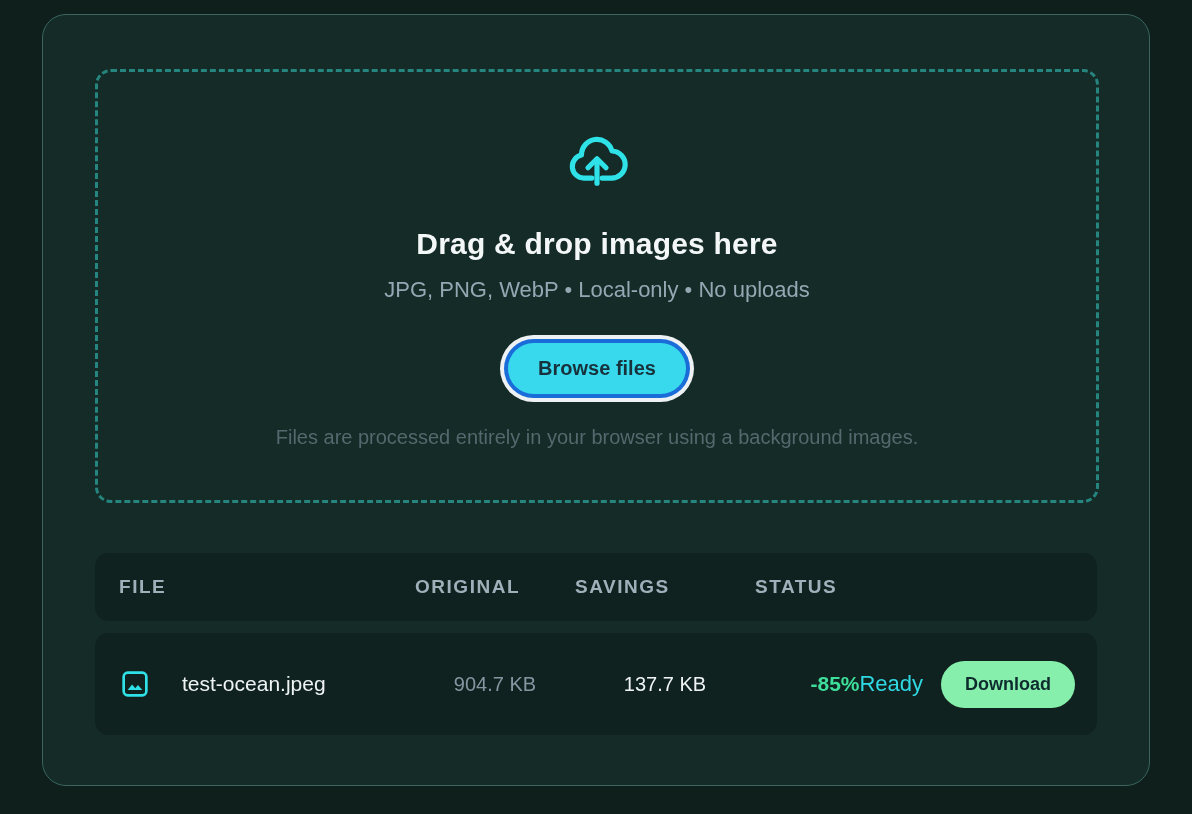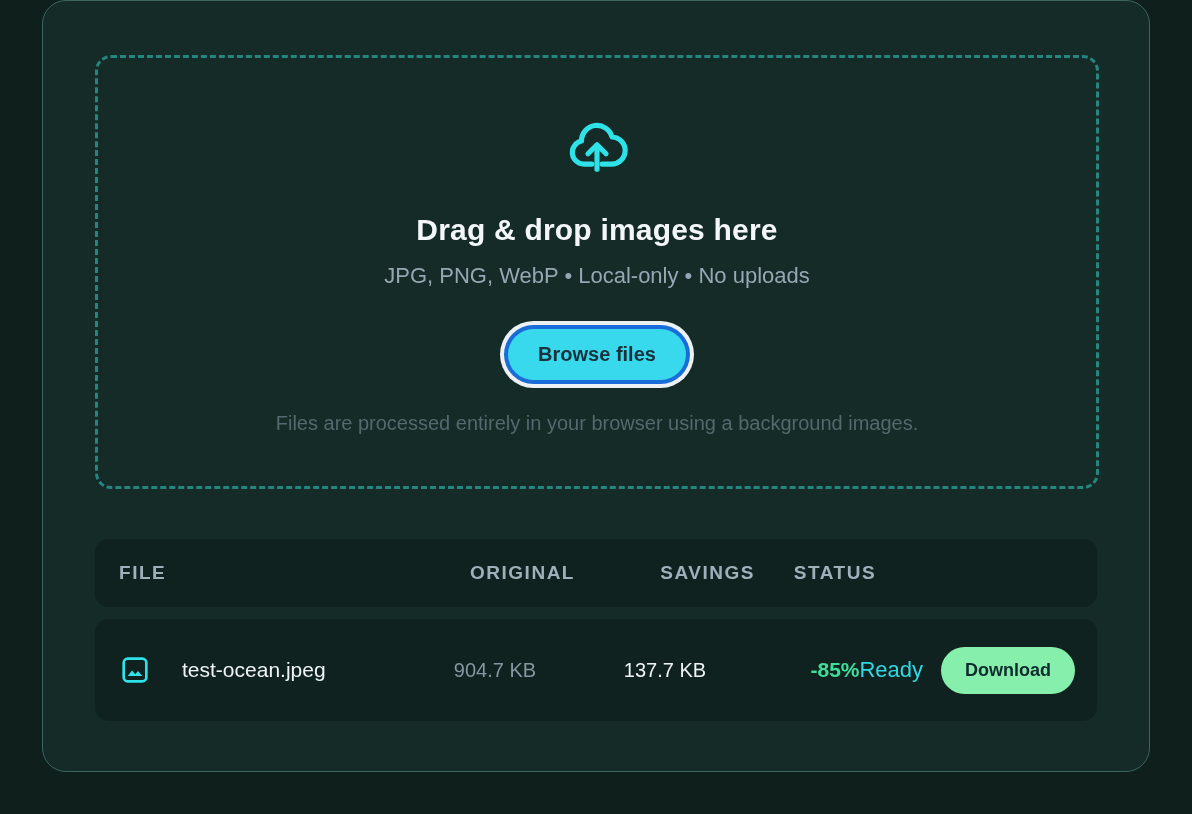--- a/index.html
+++ b/index.html
@@ -4,20 +4,21 @@
 <style>
   * { margin: 0; padding: 0; box-sizing: border-box; }
   html, body {
     width: 1192px; height: 814px;
     background: #0e1f1c;
     font-family: "Liberation Sans", "DejaVu Sans", sans-serif;
     overflow: hidden;
   }
   .page {
     width: 1192px; height: 812px;
+    padding-top: 14px;
   }
   .card {
     width: 1108px; height: 772px;
     margin: 0 auto;
     background: #142b27;
     border: 1px solid #3a665e;
     border-radius: 24px;
     padding: 54px 52px 52px 52px;
   }
   
@@ -67,25 +68,25 @@
     padding: 0 24px;
     border-radius: 14px;
     background: #10221f;
   }
   .t-head { height: 68px; }
   .t-row  { height: 102px; margin-top: 12px; }
   .hcell {
     font-size: 19px; font-weight: 700;
     letter-spacing: 0.08em;
     color: #9fb0ba;
-    text-align: right;
+    text-align: left;
     white-space: nowrap;
   }
   .hcell.left  { text-align: left; }
-  .hcell.right { text-align: center; }
+  .hcell.right { text-align: left; }
   .cell { text-align: center; white-space: nowrap; }
   .cell-file {
     display: flex; align-items: center; gap: 31px;
     text-align: left;
   }
   .file-icon { width: 32px; height: 32px; color: #2ee2e8; flex: 0 0 auto; }
   .file-name { font-size: 21px; font-weight: 500; color: #eef3f4; }
   .val-original   { font-size: 20px; color: #8496a1; }
   .val-compressed { font-size: 20px; font-weight: 400; color: #eef3f4; }
   .val-savings    { font-size: 21px; font-weight: 700; color: #3ede9b; }

